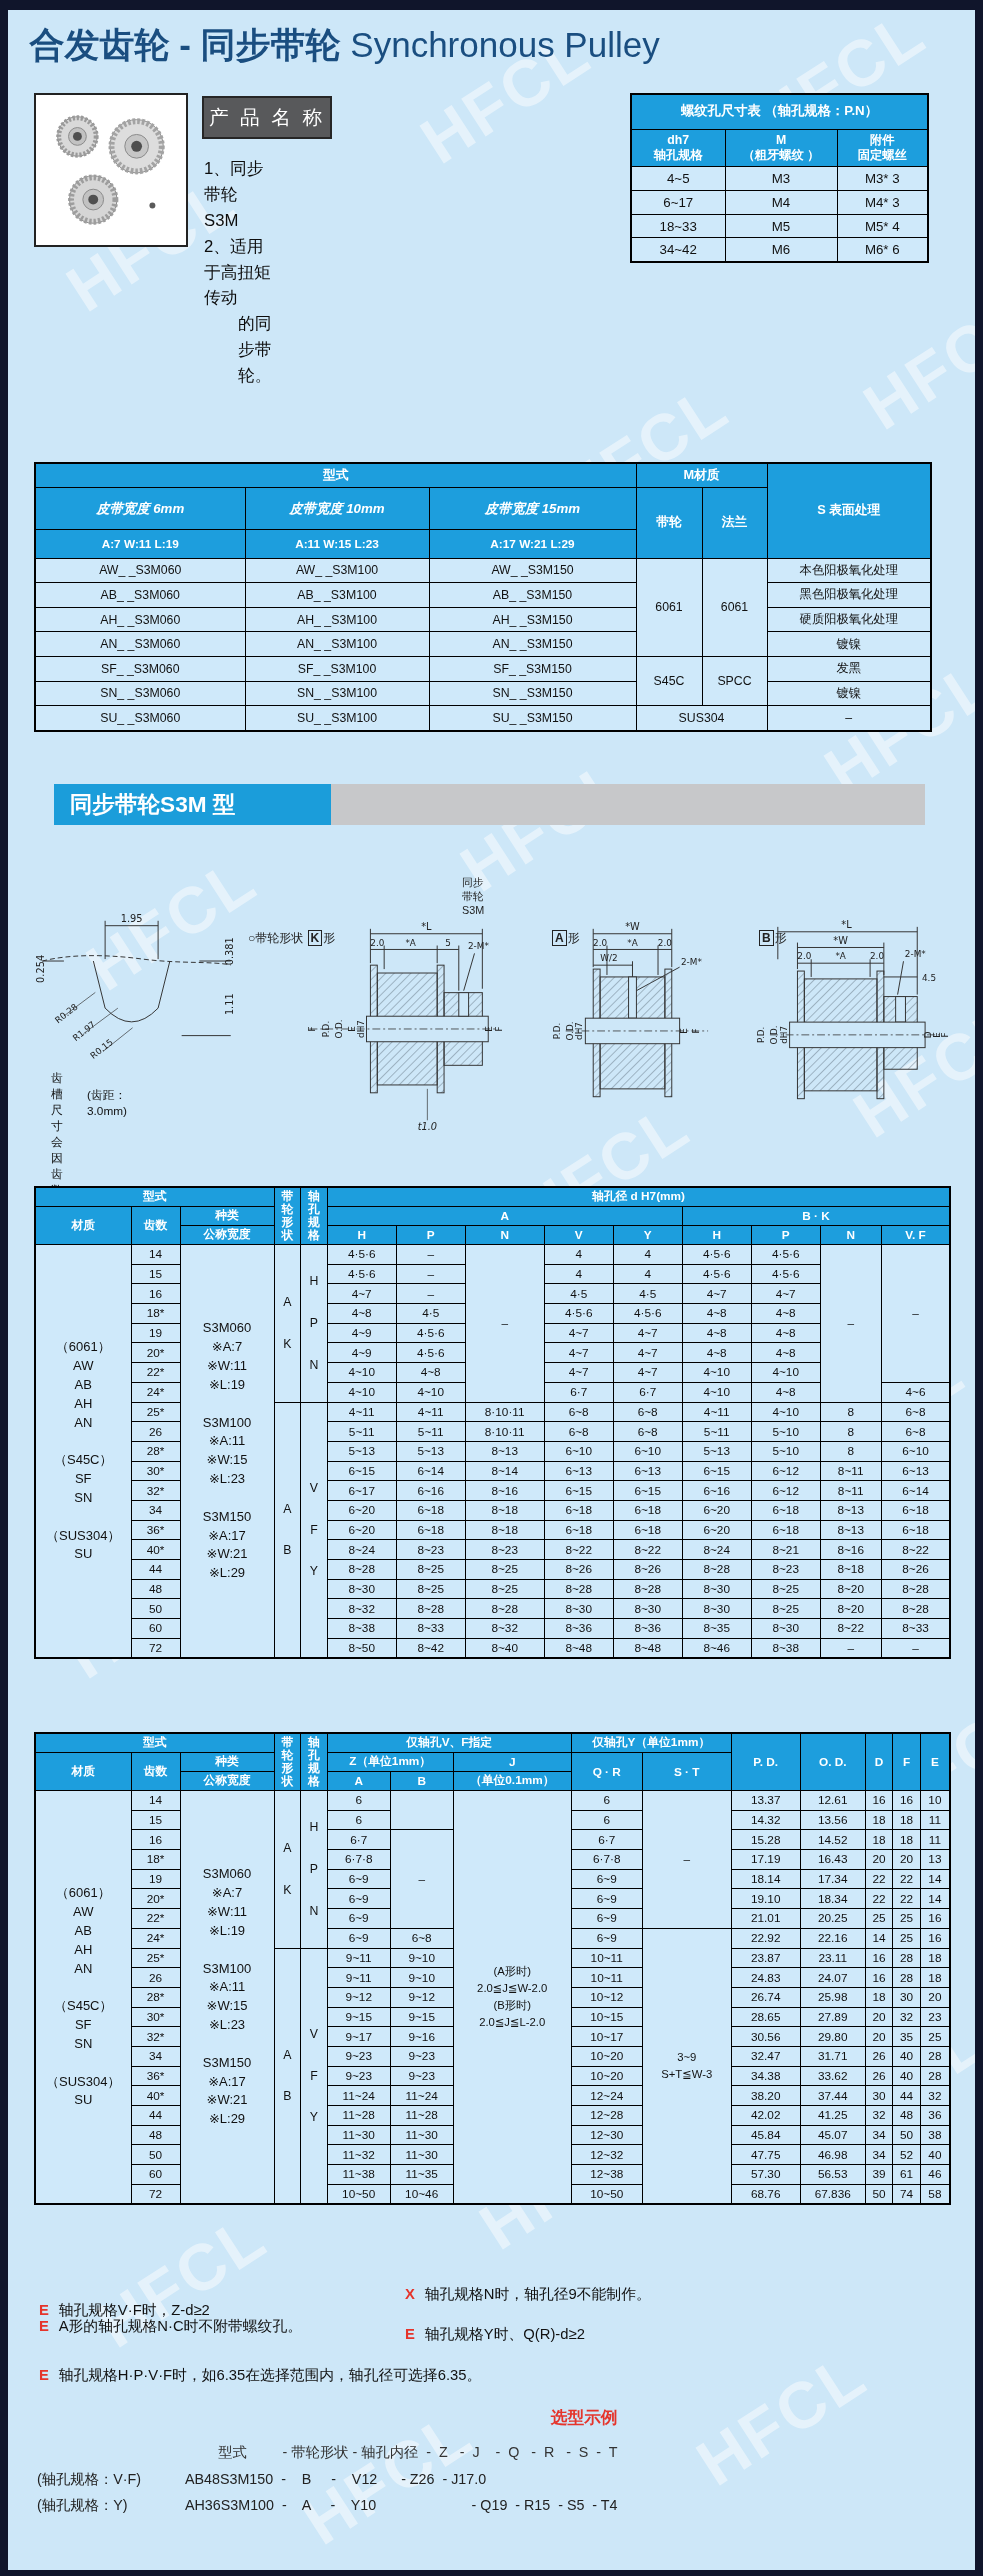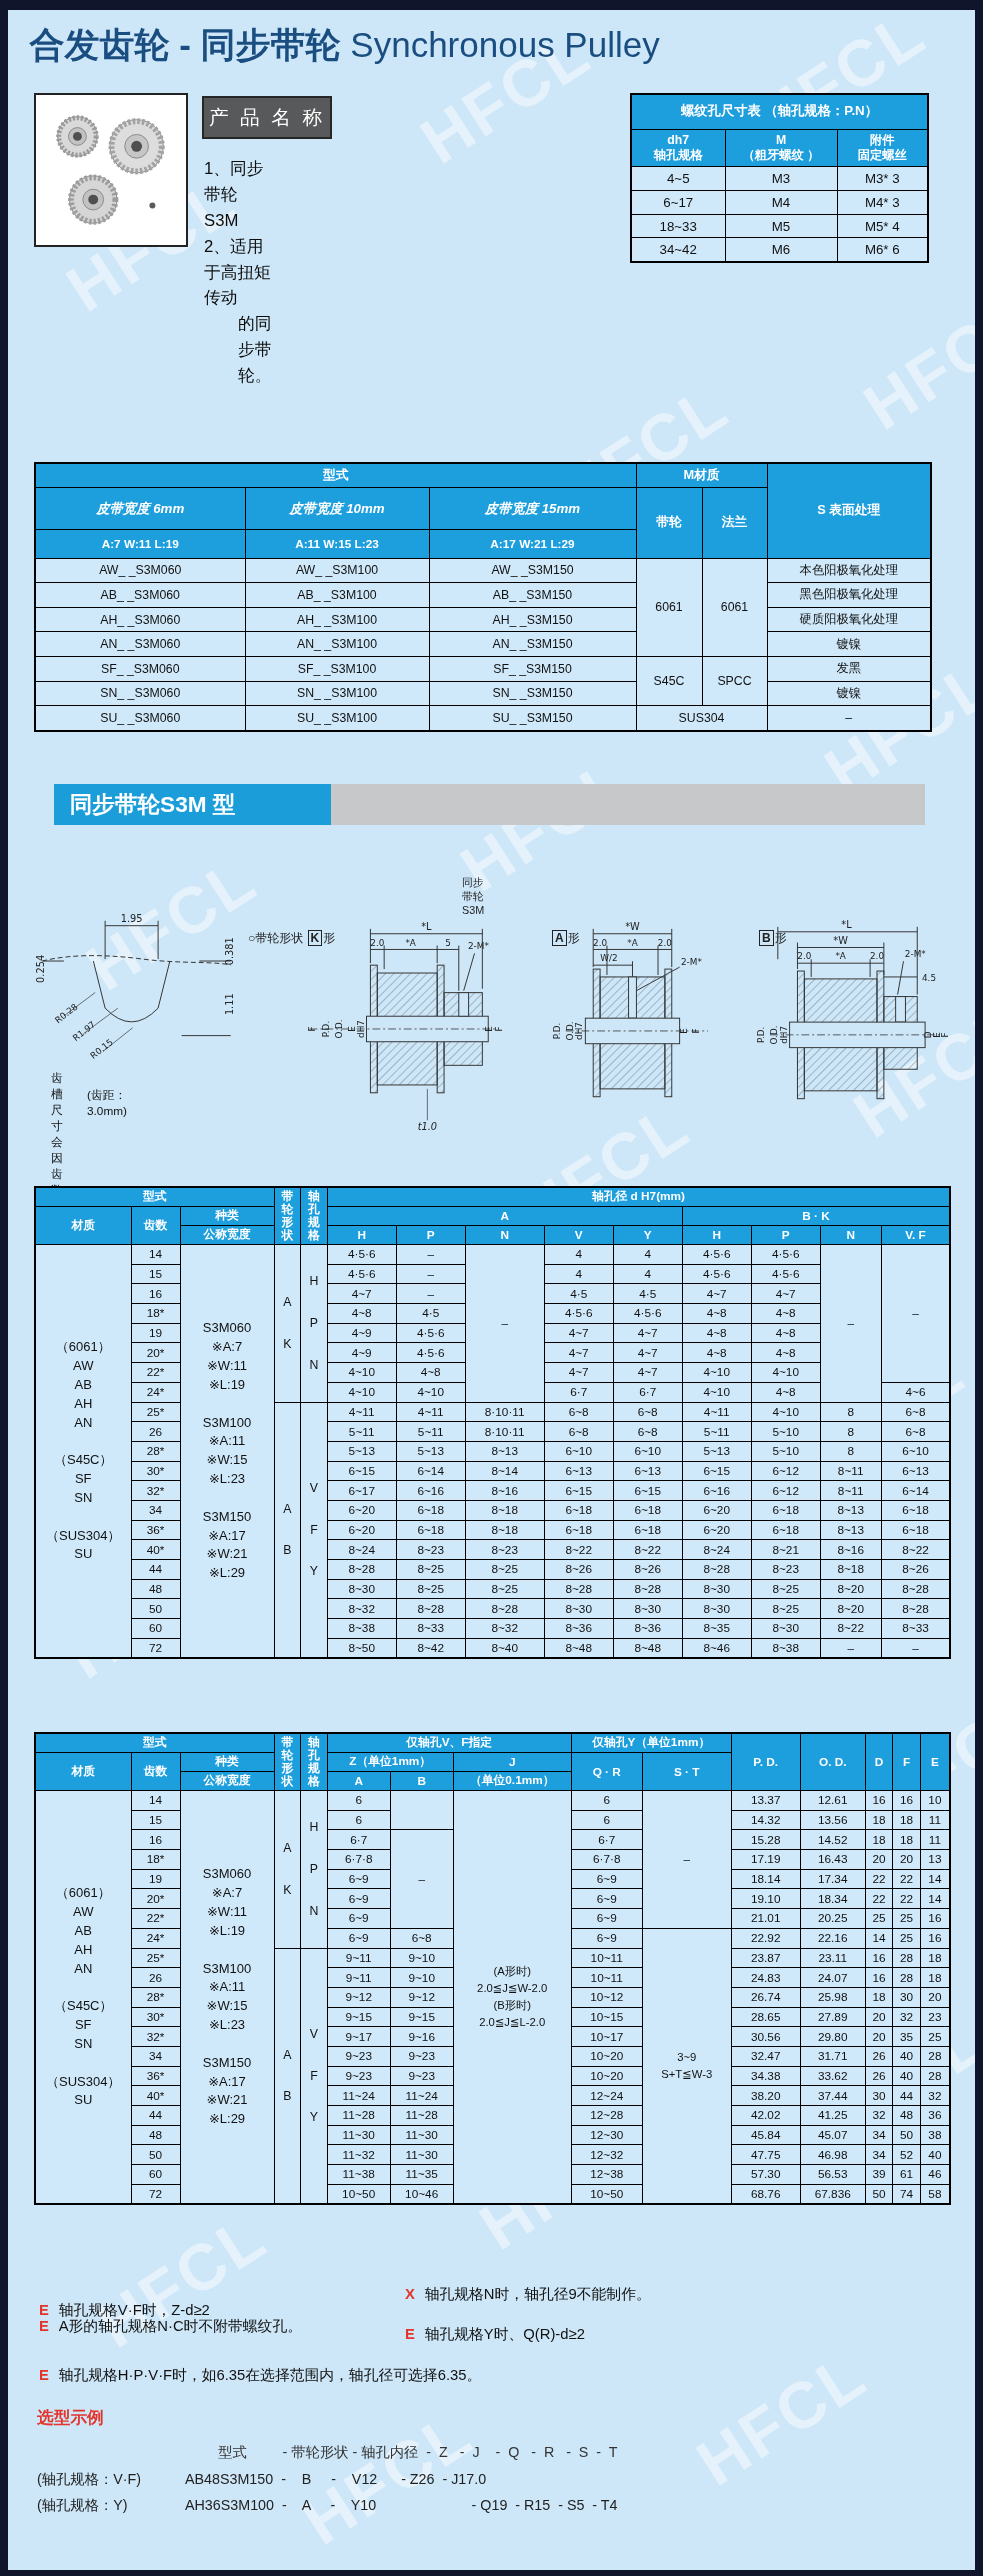--- a/index.html
+++ b/index.html
@@ -47,21 +47,21 @@
   .spec th{background:#1d9edd;color:#fff;border:1px solid #000;font-size:11.8px;font-weight:bold;padding:1px;}
   .spec td{background:#cfe9fa;border:1px solid #000;font-size:11.8px;height:18.7px;padding:0 1px;text-align:center;color:#111;}
   .vth{white-space:pre-line;line-height:1.12;font-size:11.3px;}
   td.mat,td.kind{white-space:pre-line;line-height:1.45;font-size:13px;vertical-align:middle;margin-top:8px;}
   td.shape{white-space:pre-line;line-height:1.7;font-size:12.3px;}
   td.jnote,td.stnote{white-space:pre-line;font-size:11.3px;line-height:1.5;}
   .notes{position:absolute;left:39px;top:2285px;width:915px;font-size:14.8px;color:#111;}
   .note{position:absolute;white-space:nowrap;}
   .note .mark{color:#e5342b;font-weight:bold;margin-right:9.8px;}
   .sel{position:absolute;left:37px;top:2406px;font-size:14.3px;color:#222;}
-  .sel .heading{color:#e5342b;font-size:16.7px;font-weight:bold;margin-bottom:13.8px;}
+  .sel .heading{color:#e5342b;font-size:16.7px;font-weight:bold;margin-bottom:13.8px;text-align:right;}
   .sel .hline{margin-left:126px;white-space:pre;margin-bottom:7.9px;color:#333;text-align:right;}
   .sel .row{margin-bottom:6.9px;white-space:nowrap;}
   .sel .spec-lbl{display:inline-block;width:148px;}
   .sel .ex{white-space:pre;}
 </style>
 </head>
 <body>
 
 <span class="wm" style="left:59px;top:207px">HFCL</span>
 <span class="wm" style="left:413px;top:59px">HFCL</span>

